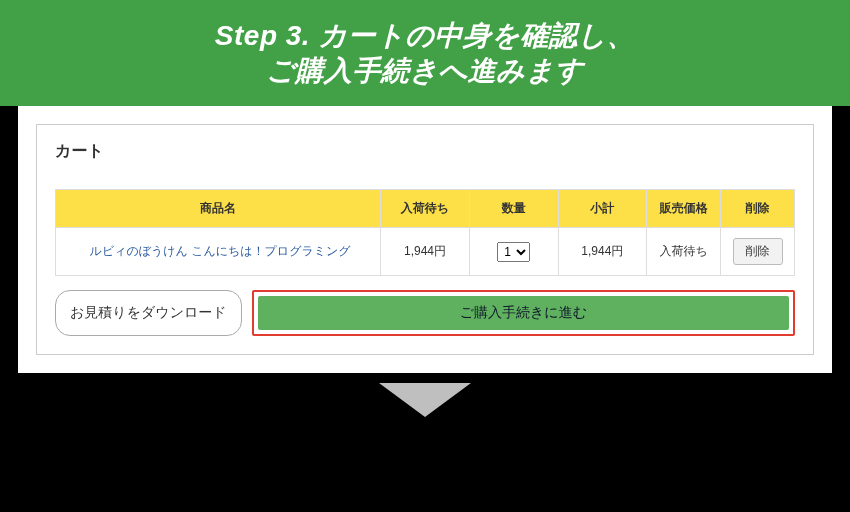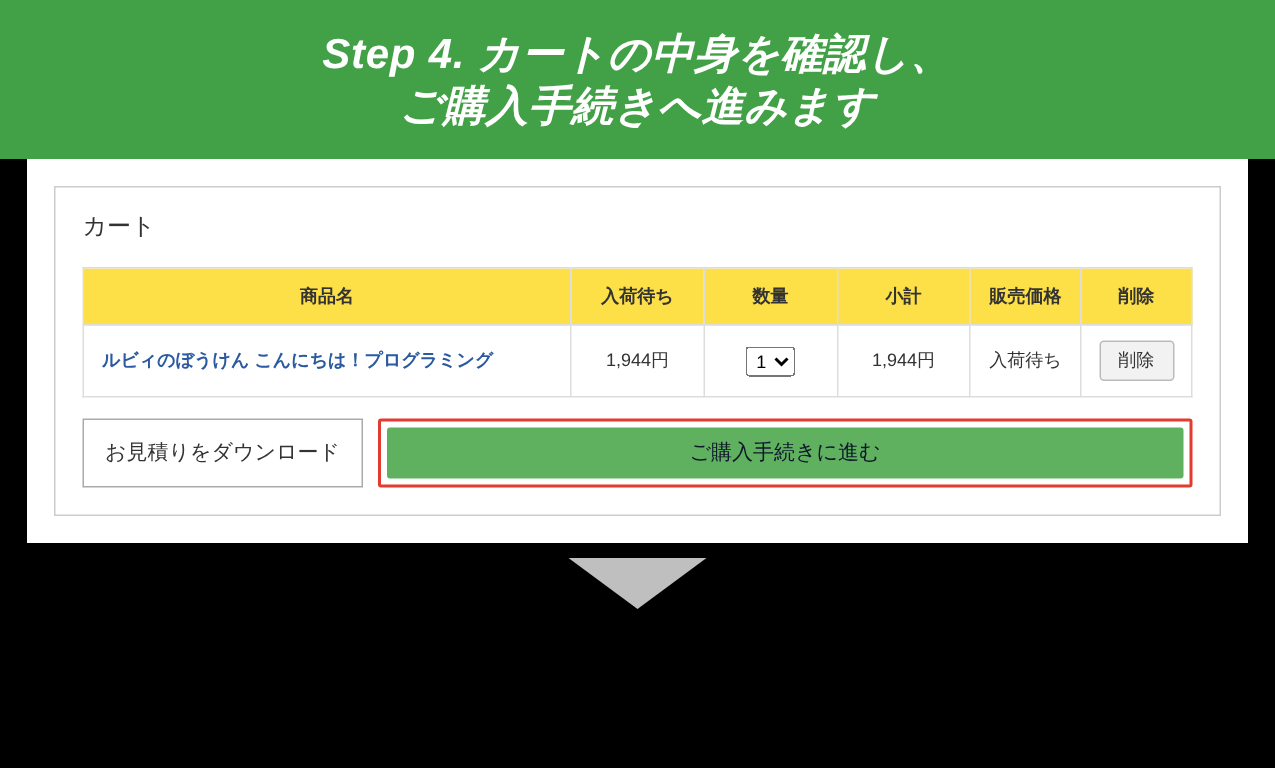--- a/index.html
+++ b/index.html
@@ -25,23 +25,23 @@
     background: #fff;
     margin: 0 18px;
     padding: 18px;
   }
   .cart-box {
     border: 1px solid #ccc;
     padding: 16px 18px 18px 18px;
   }
   .cart-title {
     font-size: 16px;
-    font-weight: normal;
+    font-weight: bold;
     color: #333;
-    margin-bottom: 16px;
+    margin-bottom: 27px;
   }
   .info-box {
     background: #e8f3f9;
     border: 1px solid #cde6f0;
     border-radius: 2px;
     padding: 12px 14px;
     font-size: 11px;
     color: #555;
     line-height: 1.7;
     margin-bottom: 14px;
@@ -57,23 +57,22 @@
     padding: 10px 8px;
     text-align: center;
     vertical-align: middle;
   }
   table.cart th {
     background: #fde047;
     font-weight: bold;
     font-size: 12px;
   }
   table.cart td.name {
-    text-align: left;
+    text-align: center;
     padding-left: 12px;
-    font-weight: bold;
   }
   table.cart td.name a {
     color: #2b5aa0;
     text-decoration: none;
   }
   .qty-select {
     font-size: 12px;
     padding: 1px 2px;
   }
   .del-btn {
@@ -87,21 +86,21 @@
   }
   .action-row {
     display: flex;
     gap: 10px;
     margin-top: 14px;
     align-items: stretch;
   }
   .quote-btn {
     background: #fff;
     border: 1px solid #aaa;
-    border-radius: 0;
+    border-radius: 15px;
     padding: 6px 14px;
     font-size: 14px;
     cursor: pointer;
     color: #333;
     white-space: nowrap;
   }
   .proceed-wrap {
     flex: 1;
     border: 2px solid #e23b2f;
     padding: 4px;
@@ -128,21 +127,21 @@
     width: 0; height: 0;
     border-left: 46px solid transparent;
     border-right: 46px solid transparent;
     border-top: 34px solid #bfbfbf;
   }
 </style>
 </head>
 <body>
 
 <div class="step-banner">
-  <div>Step 4. カートの中身を確認し、</div>
+  <div>Step 3. カートの中身を確認し、</div>
   <div>ご購入手続きへ進みます</div>
 </div>
 
 <div class="white-card">
   <div class="cart-box">
 
     <div class="cart-title">カート</div>
 
 
     <table class="cart">

